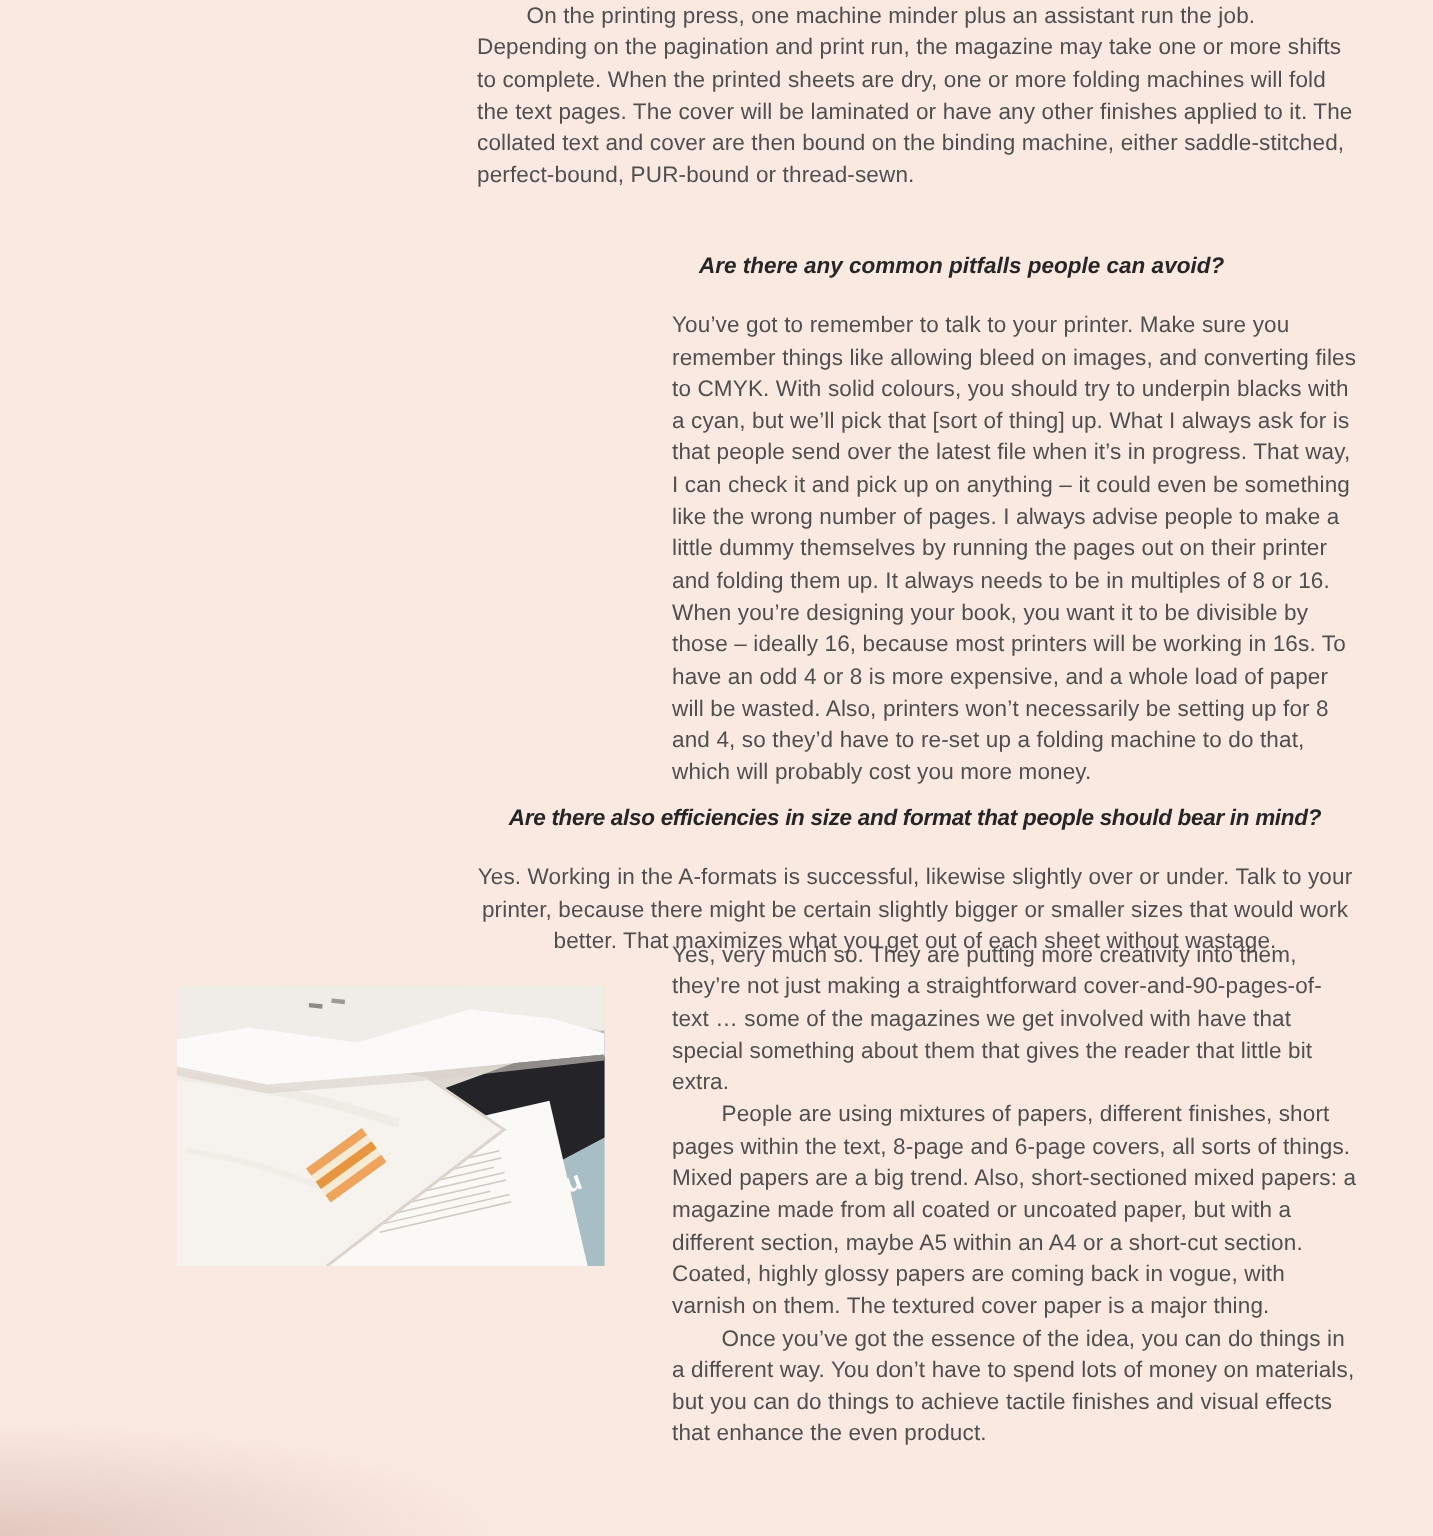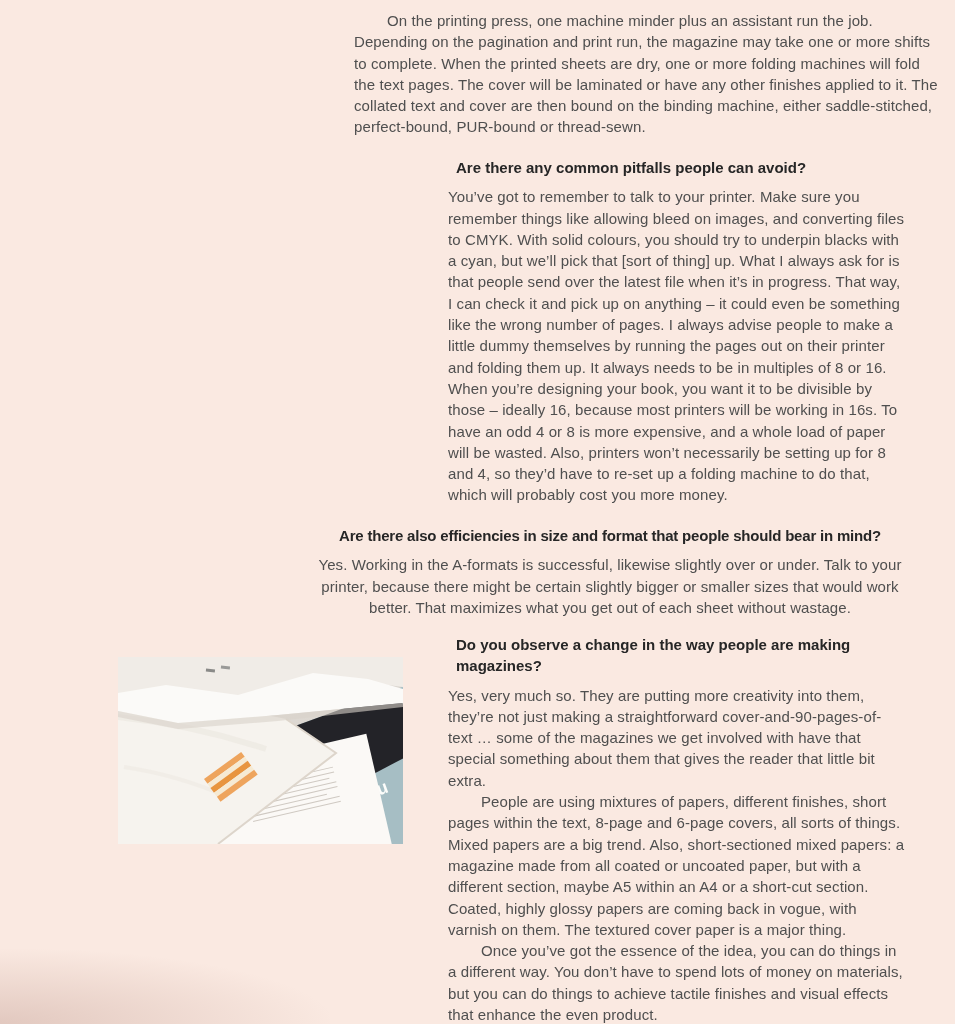--- a/index.html
+++ b/index.html
@@ -6,23 +6,23 @@
   body{
     position:relative;
     width:955px;height:1024px;
     background:#fae9e1;
     overflow:hidden;
     font-family:"Liberation Sans","DejaVu Sans",sans-serif;
     color:#4f4f4f;
   }
   .tblock{position:absolute;font-size:15px;line-height:21.3px;letter-spacing:0.1px;}
   .tblock p{margin:0;}
-  .q{margin:8px;font-size:15px;line-height:21.3px;font-weight:bold;color:#262626;letter-spacing:0;}
+  .q{margin:18px;font-size:15px;line-height:21.3px;font-weight:bold;color:#262626;letter-spacing:0;font-style:italic;}
   .indent{text-indent:33px;}
-  #intro{left:318px;top:10px;width:586px;margin-left:36px;}
+  #intro{left:318px;top:0;width:586px;}
   #qa1{left:448px;top:149px;width:457px;}
   #qa2{left:312px;top:517px;width:596px;text-align:center;}
   #qa2 .q{white-space:nowrap;letter-spacing:-0.2px;}
   #qa3{left:448px;top:626px;width:457px;}
   #figure{position:absolute;left:118px;top:657px;width:285px;height:187px;}
   #figure svg{display:block;}
   #corner-shadow{
     position:absolute;left:0;bottom:0;width:330px;height:75px;
     background:radial-gradient(ellipse at 0% 100%, rgba(170,125,113,0.30), rgba(170,125,113,0) 72%);
     pointer-events:none;
@@ -41,21 +41,20 @@
     <h3 class="q">Are there any common pitfalls people can avoid?</h3>
     <p>You’ve got to remember to talk to your printer. Make sure you remember things like allowing bleed on images, and converting files to CMYK. With solid colours, you should try to underpin blacks with a cyan, but we’ll pick that [sort of thing] up. What I always ask for is that people send over the latest file when it’s in progress. That way, I can check it and pick up on anything – it could even be something like the wrong number of pages. I always advise people to make a little dummy themselves by running the pages out on their printer and folding them up. It always needs to be in multiples of 8 or 16. When you’re designing your book, you want it to be divisible by those – ideally 16, because most printers will be working in 16s. To have an odd 4 or 8 is more expensive, and a whole load of paper will be wasted. Also, printers won’t necessarily be setting up for 8 and 4, so they’d have to re-set up a folding machine to do that, which will probably cost you more money.</p>
   </section>
 
   <section id="qa2" class="tblock">
     <h3 class="q">Are there also efficiencies in size and format that people should bear in mind?</h3>
     <p>Yes. Working in the A-formats is successful, likewise slightly over or under. Talk to your printer, because there might be certain slightly bigger or smaller sizes that would work better. That maximizes what you get out of each sheet without wastage.</p>
   </section>
 
   <section id="qa3" class="tblock">
-    <h3 class="q">Do you observe a change in the way people are making magazines?</h3>
     <p>Yes, very much so. They are putting more creativity into them, they’re not just making a straightforward cover-and-90-pages-of-text … some of the magazines we get involved with have that special something about them that gives the reader that little bit extra.</p>
     <p class="indent">People are using mixtures of papers, different finishes, short pages within the text, 8-page and 6-page covers, all sorts of things. Mixed papers are a big trend. Also, short-sectioned mixed papers: a magazine made from all coated or uncoated paper, but with a different section, maybe A5 within an A4 or a short-cut section. Coated, highly glossy papers are coming back in vogue, with varnish on them. The textured cover paper is a major thing.</p>
     <p class="indent">Once you’ve got the essence of the idea, you can do things in a different way. You don’t have to spend lots of money on materials, but you can do things to achieve tactile finishes and visual effects that enhance the even product.</p>
   </section>
 
   <figure id="figure" style="margin:0">
     <svg width="285" height="187" viewBox="0 0 285 187">
       <defs>
         <linearGradient id="pg" x1="0" y1="0" x2="1" y2="1">
           <stop offset="0" stop-color="#e7e3de"></stop>

